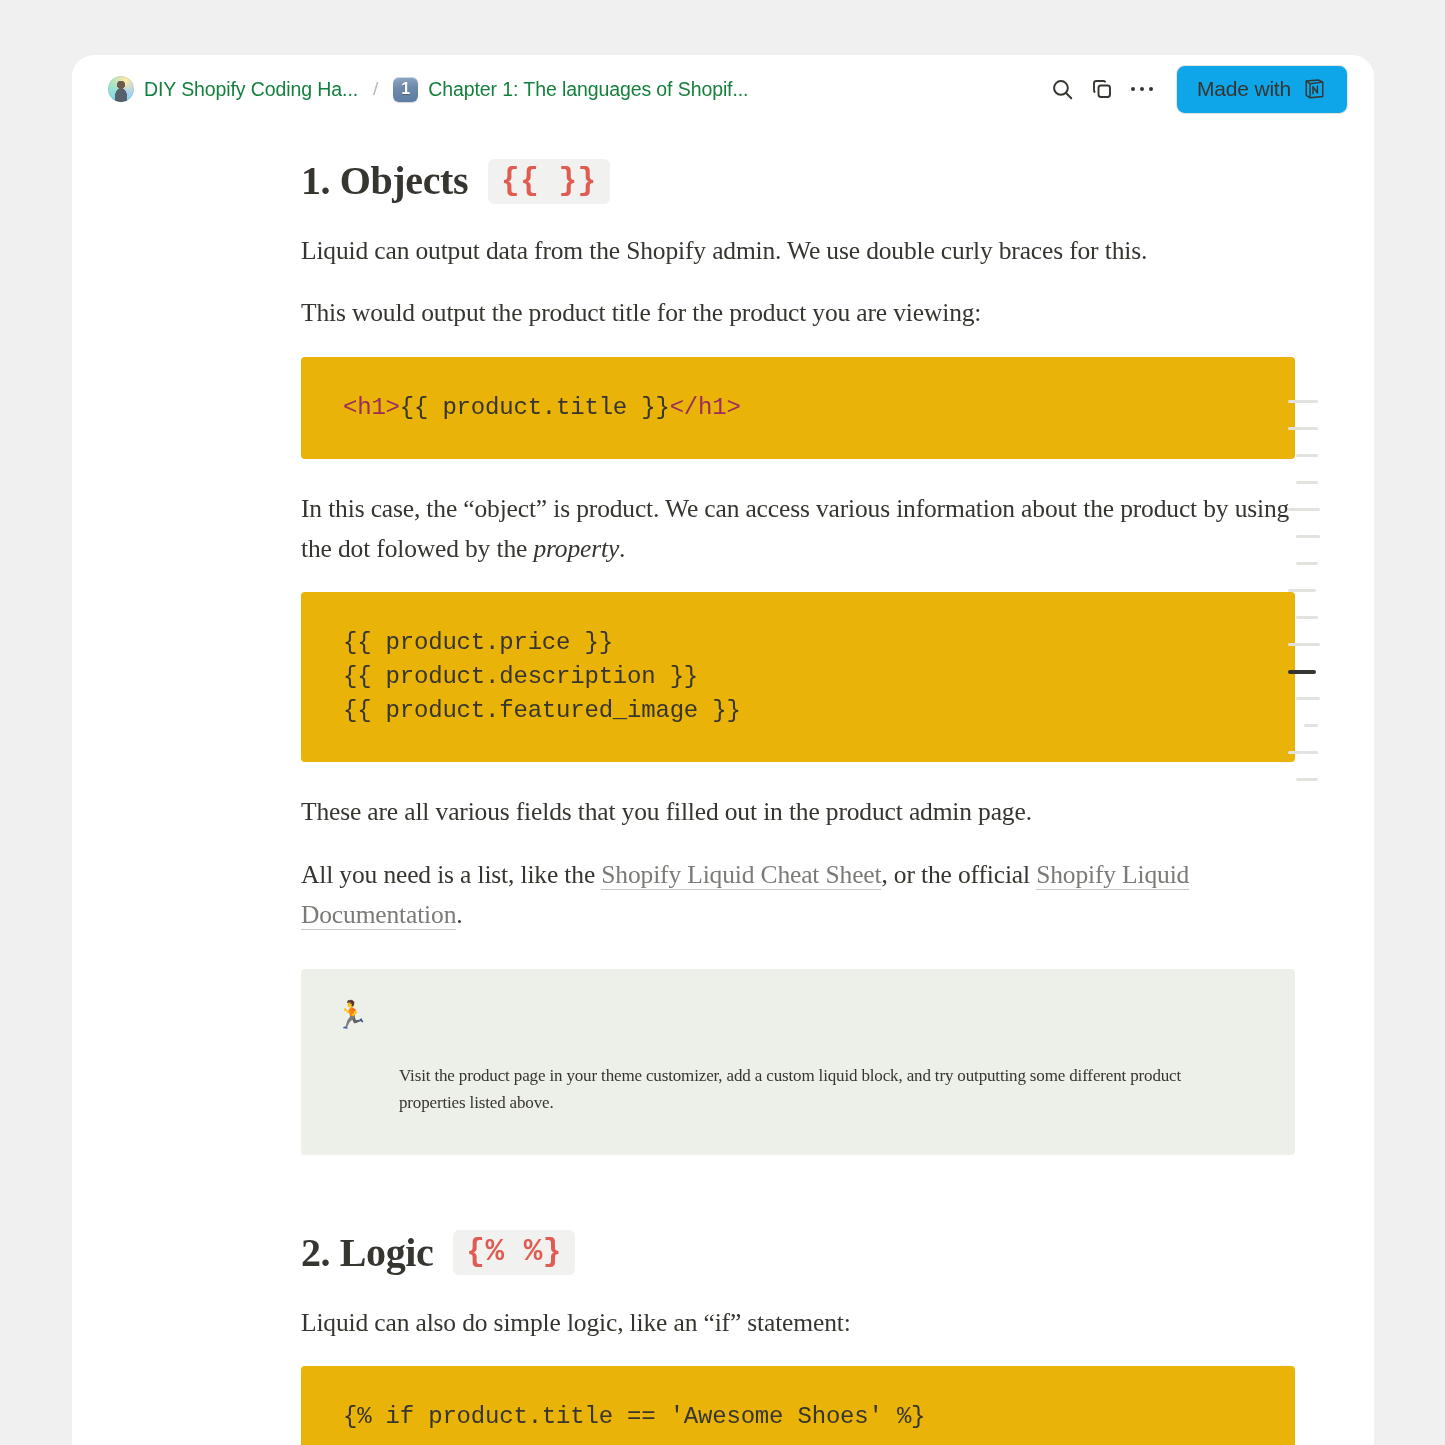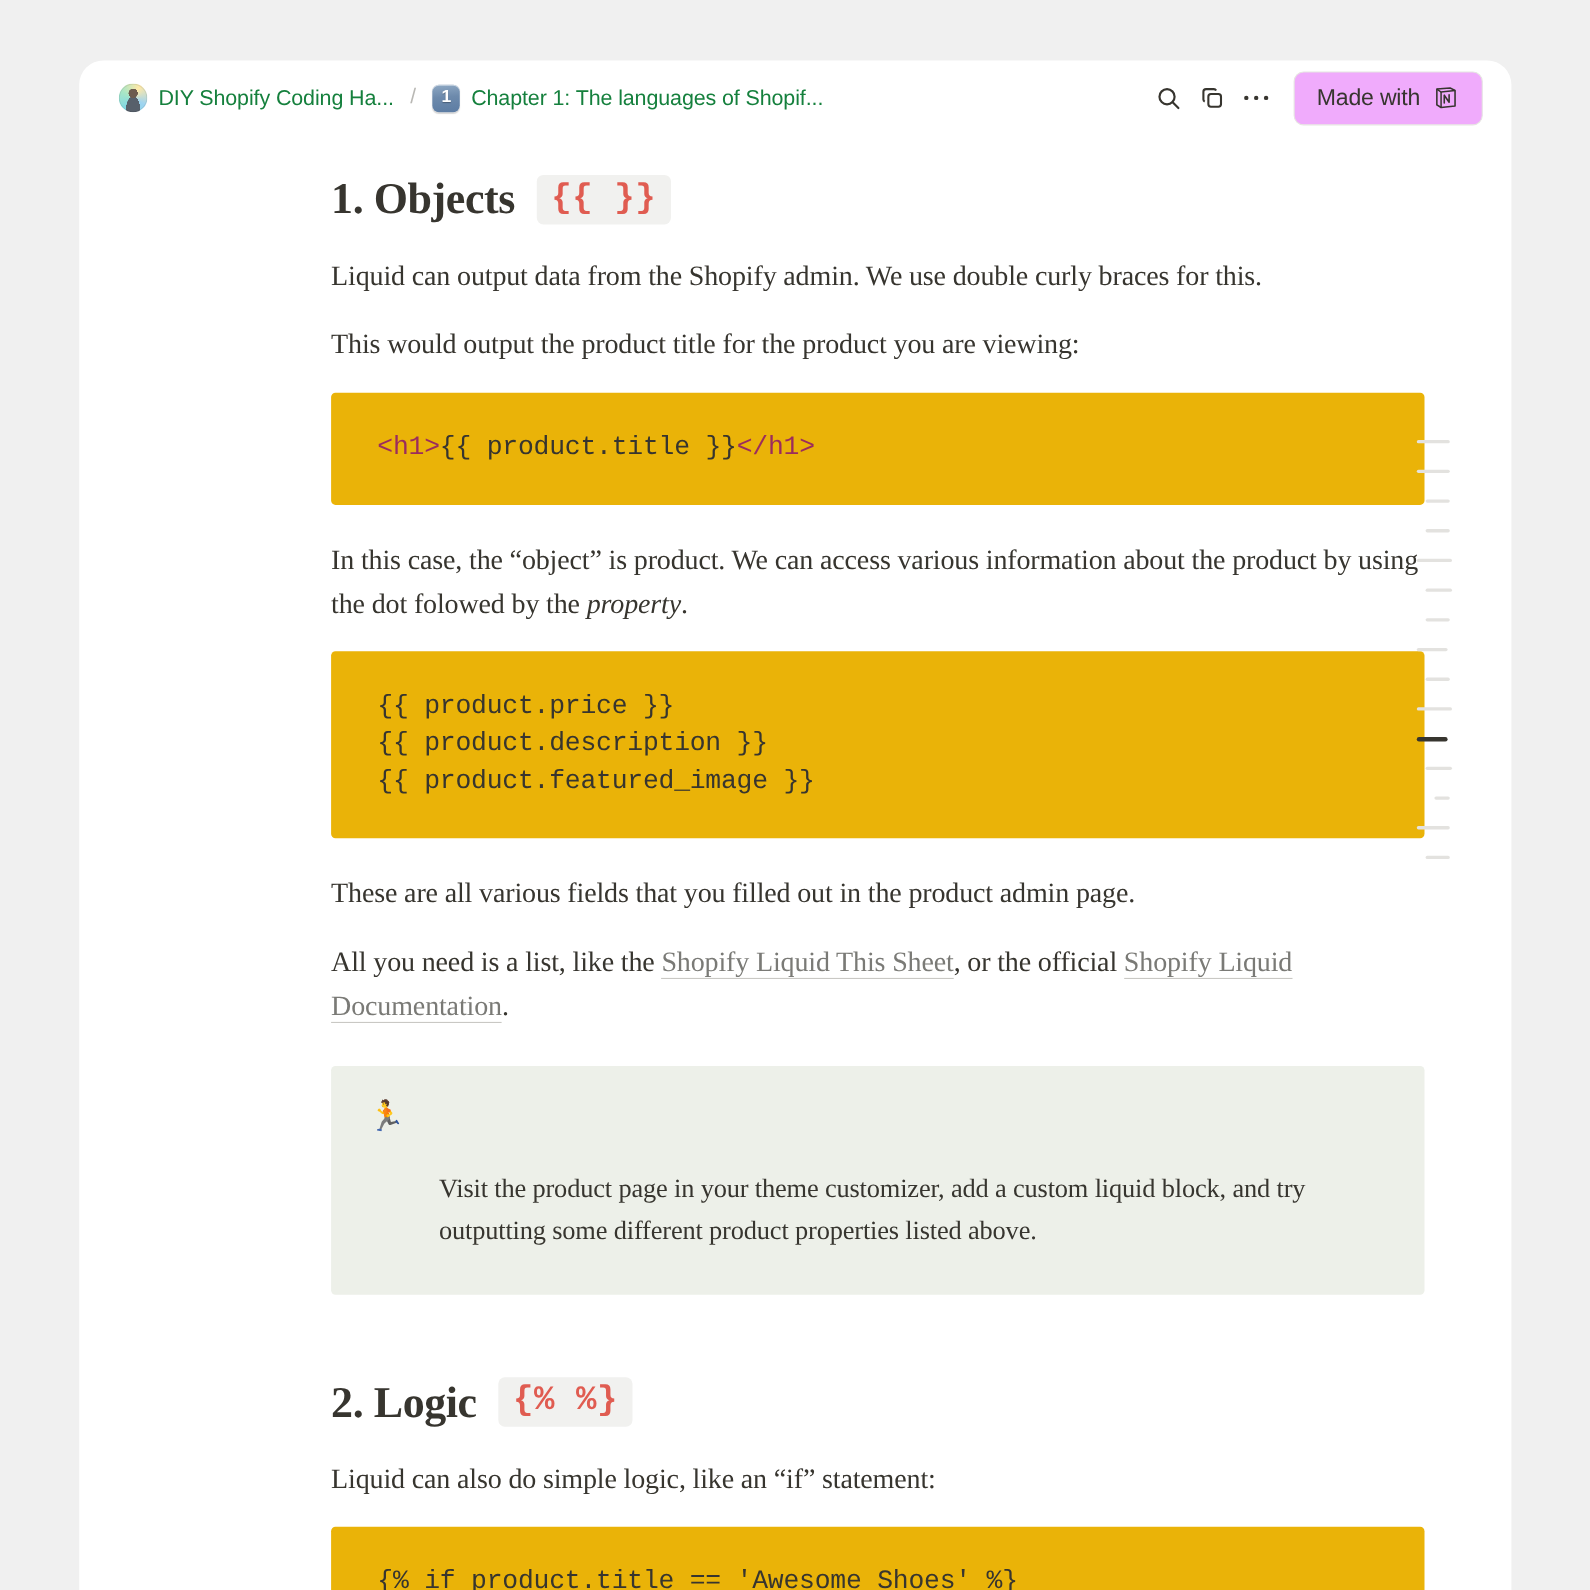--- a/index.html
+++ b/index.html
@@ -129,21 +129,21 @@
   }
 
   .made-with {
     display: flex;
     align-items: center;
     gap: 11px;
     margin-left: 14px;
     padding: 11px 20px;
     border: 1px solid #e6e5e2;
     border-radius: 9px;
-    background: #f0abfc;
+    background: #0ea5e9;
     cursor: pointer;
     font-family: "Liberation Sans", sans-serif;
     font-size: 21px;
     color: #37352f;
     letter-spacing: -0.2px;
     white-space: nowrap;
   }
 
   
   .content {
@@ -234,21 +234,21 @@
     filter: saturate(1.05);
   }
   .callout-title {
     font-size: 25.5px;
     font-weight: bold;
     color: #37352f;
     line-height: 1.25;
     letter-spacing: -0.1px;
   }
   .callout-body {
-    font-size: 24px;
+    font-size: 17px;
     line-height: 1.58;
     color: #37352f;
     padding-left: 64px;
     padding-right: 20px;
     letter-spacing: -0.15px;
   }
 
   .gap-before-sec { margin-top: 74px; }
 
   
@@ -355,21 +355,21 @@
       <div class="codeblock"><span class="tag">&lt;h1&gt;</span><span>{{ product.title }}</span><span class="tag">&lt;/h1&gt;</span></div>
 
       <p class="body"><span>In this case, the “object” is product. We can access various information about the product by using the dot folowed by the </span><em>property</em><span>.</span></p>
 
       <div class="codeblock">{{ product.price }}
 {{ product.description }}
 {{ product.featured_image }}</div>
 
       <p class="body">These are all various fields that you filled out in the product admin page.</p>
 
-      <p class="body"><span>All you need is a list, like the </span><a class="ln">Shopify Liquid This Sheet</a><span>, or the official </span><a class="ln">Shopify Liquid Documentation</a><span>.</span></p>
+      <p class="body"><span>All you need is a list, like the </span><a class="ln">Shopify Liquid Cheat Sheet</a><span>, or the official </span><a class="ln">Shopify Liquid Documentation</a><span>.</span></p>
 
       <div class="callout">
         <div class="callout-head">
           <span class="callout-emoji">🏃</span>
         </div>
         <div class="callout-body">Visit the product page in your theme customizer, add a custom liquid block, and try outputting some different product properties listed above.</div>
       </div>
 
       <h2 class="sec gap-before-sec">
         <span>2. Logic</span>

